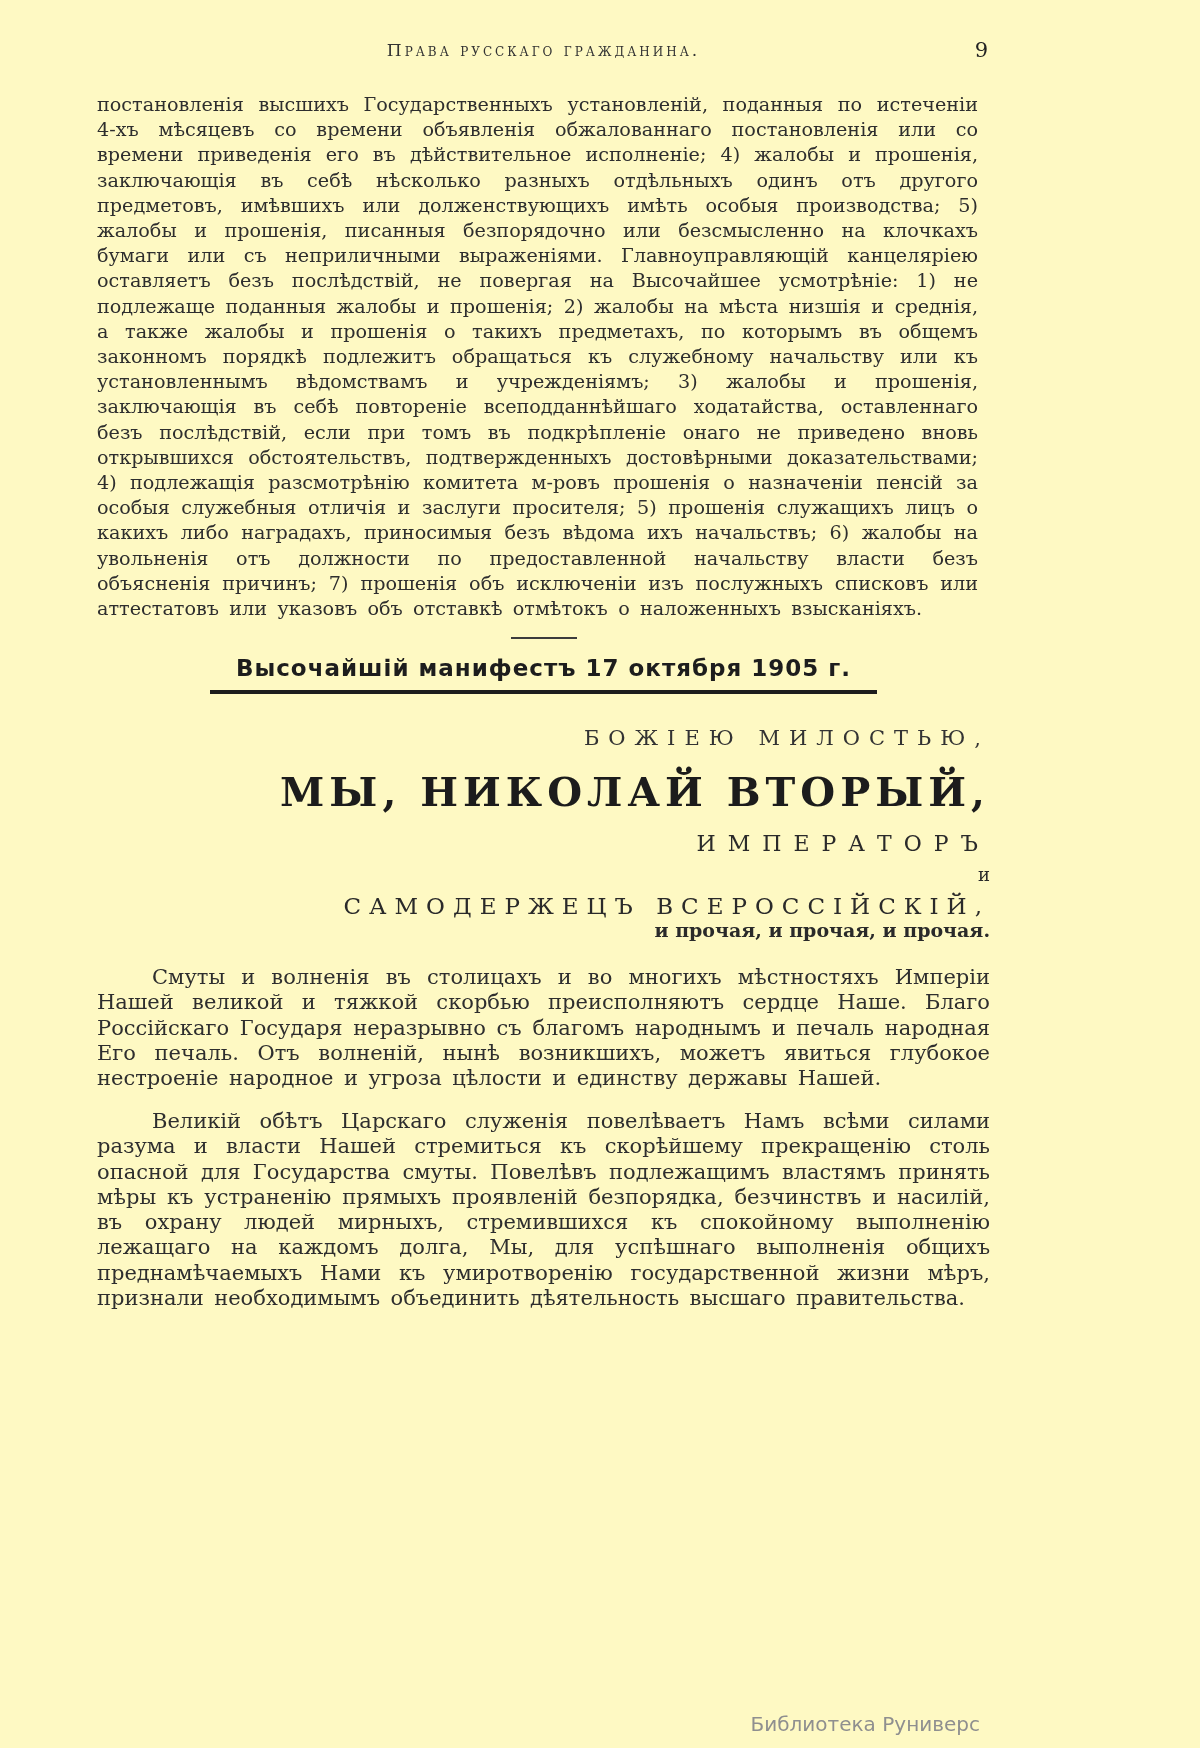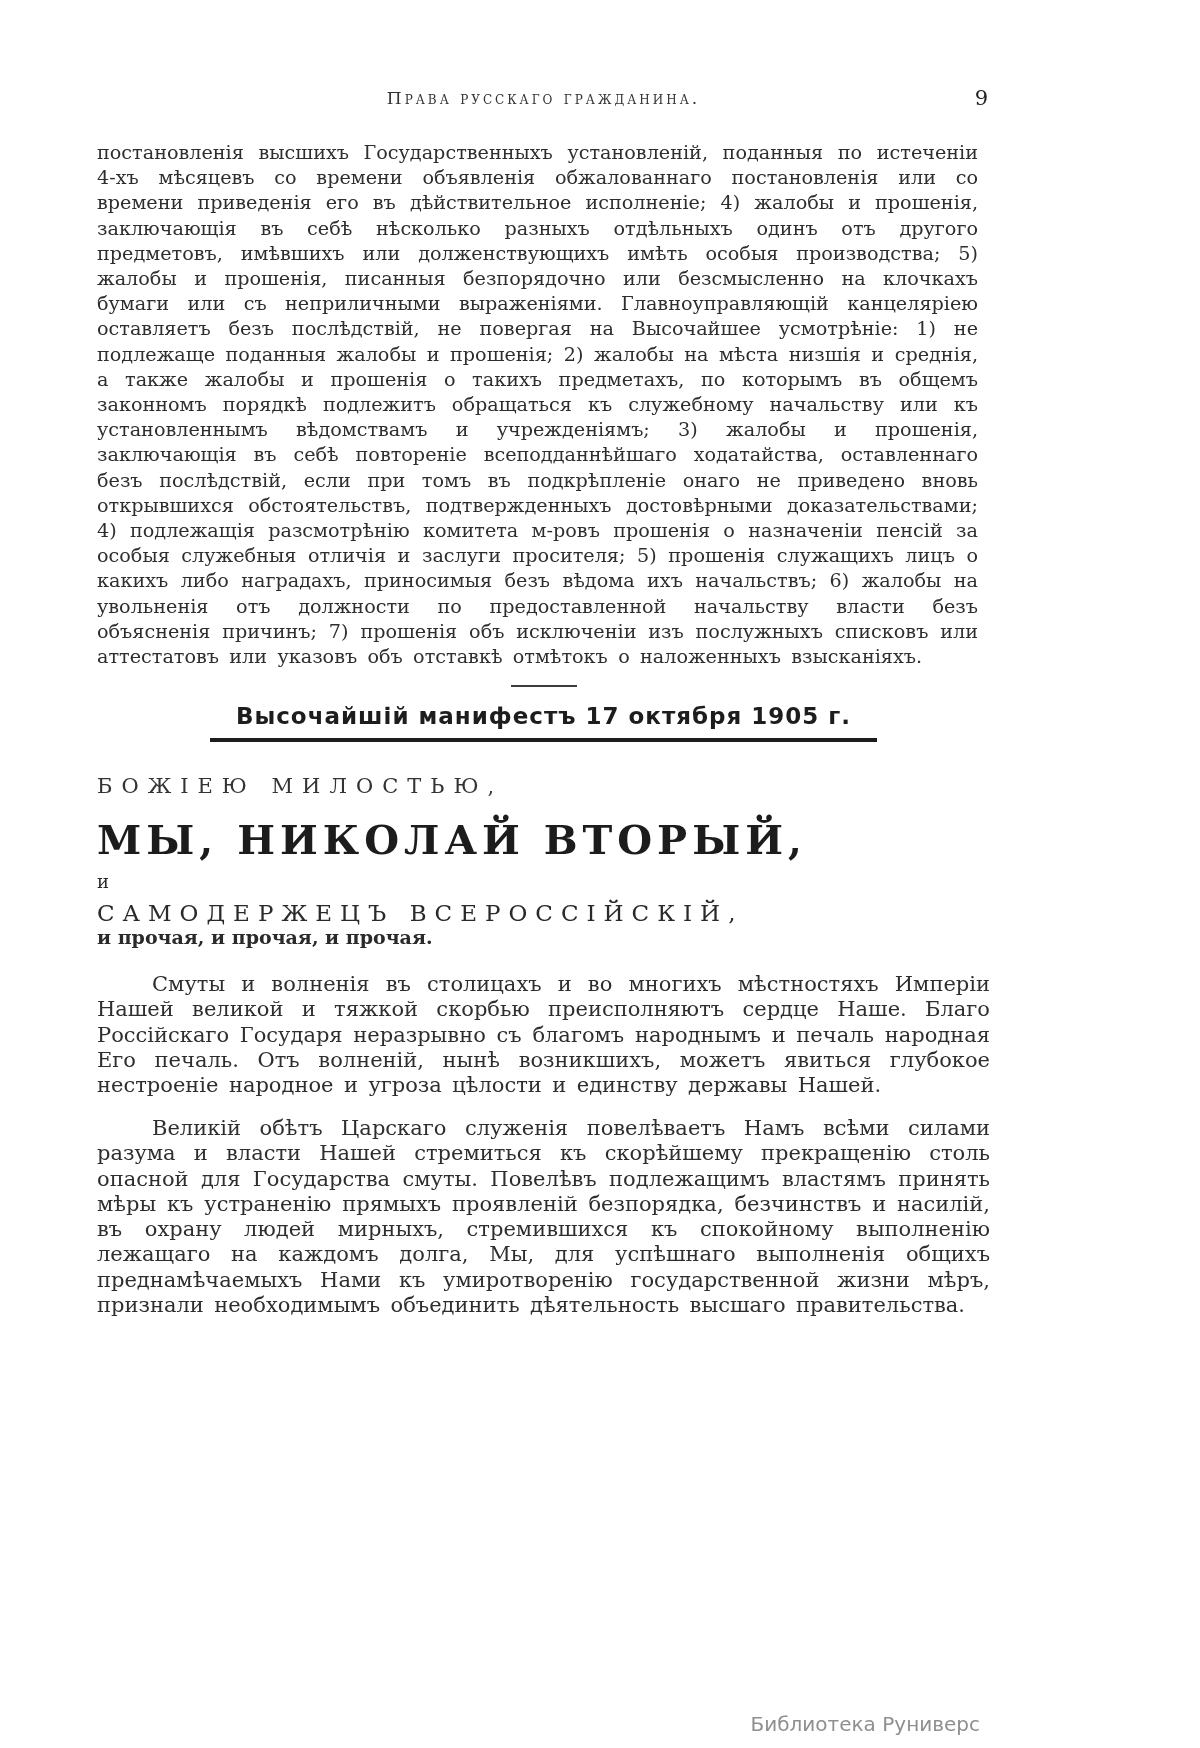--- a/index.html
+++ b/index.html
@@ -5,26 +5,26 @@
   html, body {
     margin: 0;
     padding: 0;
     background: #e8e8e8;
   }
   .page {
     position: relative;
     width: 1200px;
     height: 1748px;
     margin: 0 auto;
-    background: #ffffff;
+    background: #fef9c3;
     color: #2b2b2b;
     font-family: "DejaVu Serif", serif;
     overflow: hidden;
     box-sizing: border-box;
-    padding-top: 88px;
+    padding-top: 40px;
   }
   .column {
     position: relative;
     width: 893px;
     margin-left: 97px;
   }
   .header-row {
     position: relative;
     height: 26px;
   }
@@ -64,21 +64,21 @@
     display: inline-block;
     font-family: "DejaVu Sans", sans-serif;
     font-weight: bold;
     font-size: 23px;
     letter-spacing: 1px;
     color: #1d1d1d;
     padding: 0 26px 9px 26px;
     border-bottom: 4px solid #1d1d1d;
   }
   .centered {
-    text-align: left;
+    text-align: right;
   }
   .invocation {
     margin-top: 32px;
     font-size: 21px;
     letter-spacing: 9px;
     color: #333;
   }
   .monarch-title {
     margin-top: 18px;
     font-size: 40px;
@@ -153,20 +153,21 @@
     <hr class="separator">
 
     <div class="section-heading-wrap">
       <span class="section-heading">Высочайшій манифестъ 17 октября 1905 г.</span>
     </div>
 
     <div class="centered invocation">БОЖІЕЮ МИЛОСТЬЮ,</div>
 
     <div class="centered monarch-title">МЫ, НИКОЛАЙ ВТОРЫЙ,</div>
 
+    <div class="centered emperor-title">ИМПЕРАТОРЪ</div>
 
     <div class="centered conjunction">и</div>
 
     <div class="centered autocrat-title">САМОДЕРЖЕЦЪ ВСЕРОССІЙСКІЙ,</div>
 
 
     <div class="centered etcetera">и прочая, и прочая, и прочая.</div>
 
     <p class="manifesto-par first">Смуты и волненія въ столицахъ и во многихъ мѣстностяхъ Имперіи Нашей великой и тяжкой скорбью преисполняютъ сердце Наше. Благо Россійскаго Государя неразрывно съ благомъ народнымъ и печаль народная Его печаль. Отъ волненій, нынѣ возникшихъ, можетъ явиться глубокое нестроеніе народное и угроза цѣлости и единству державы Нашей.</p>
 

